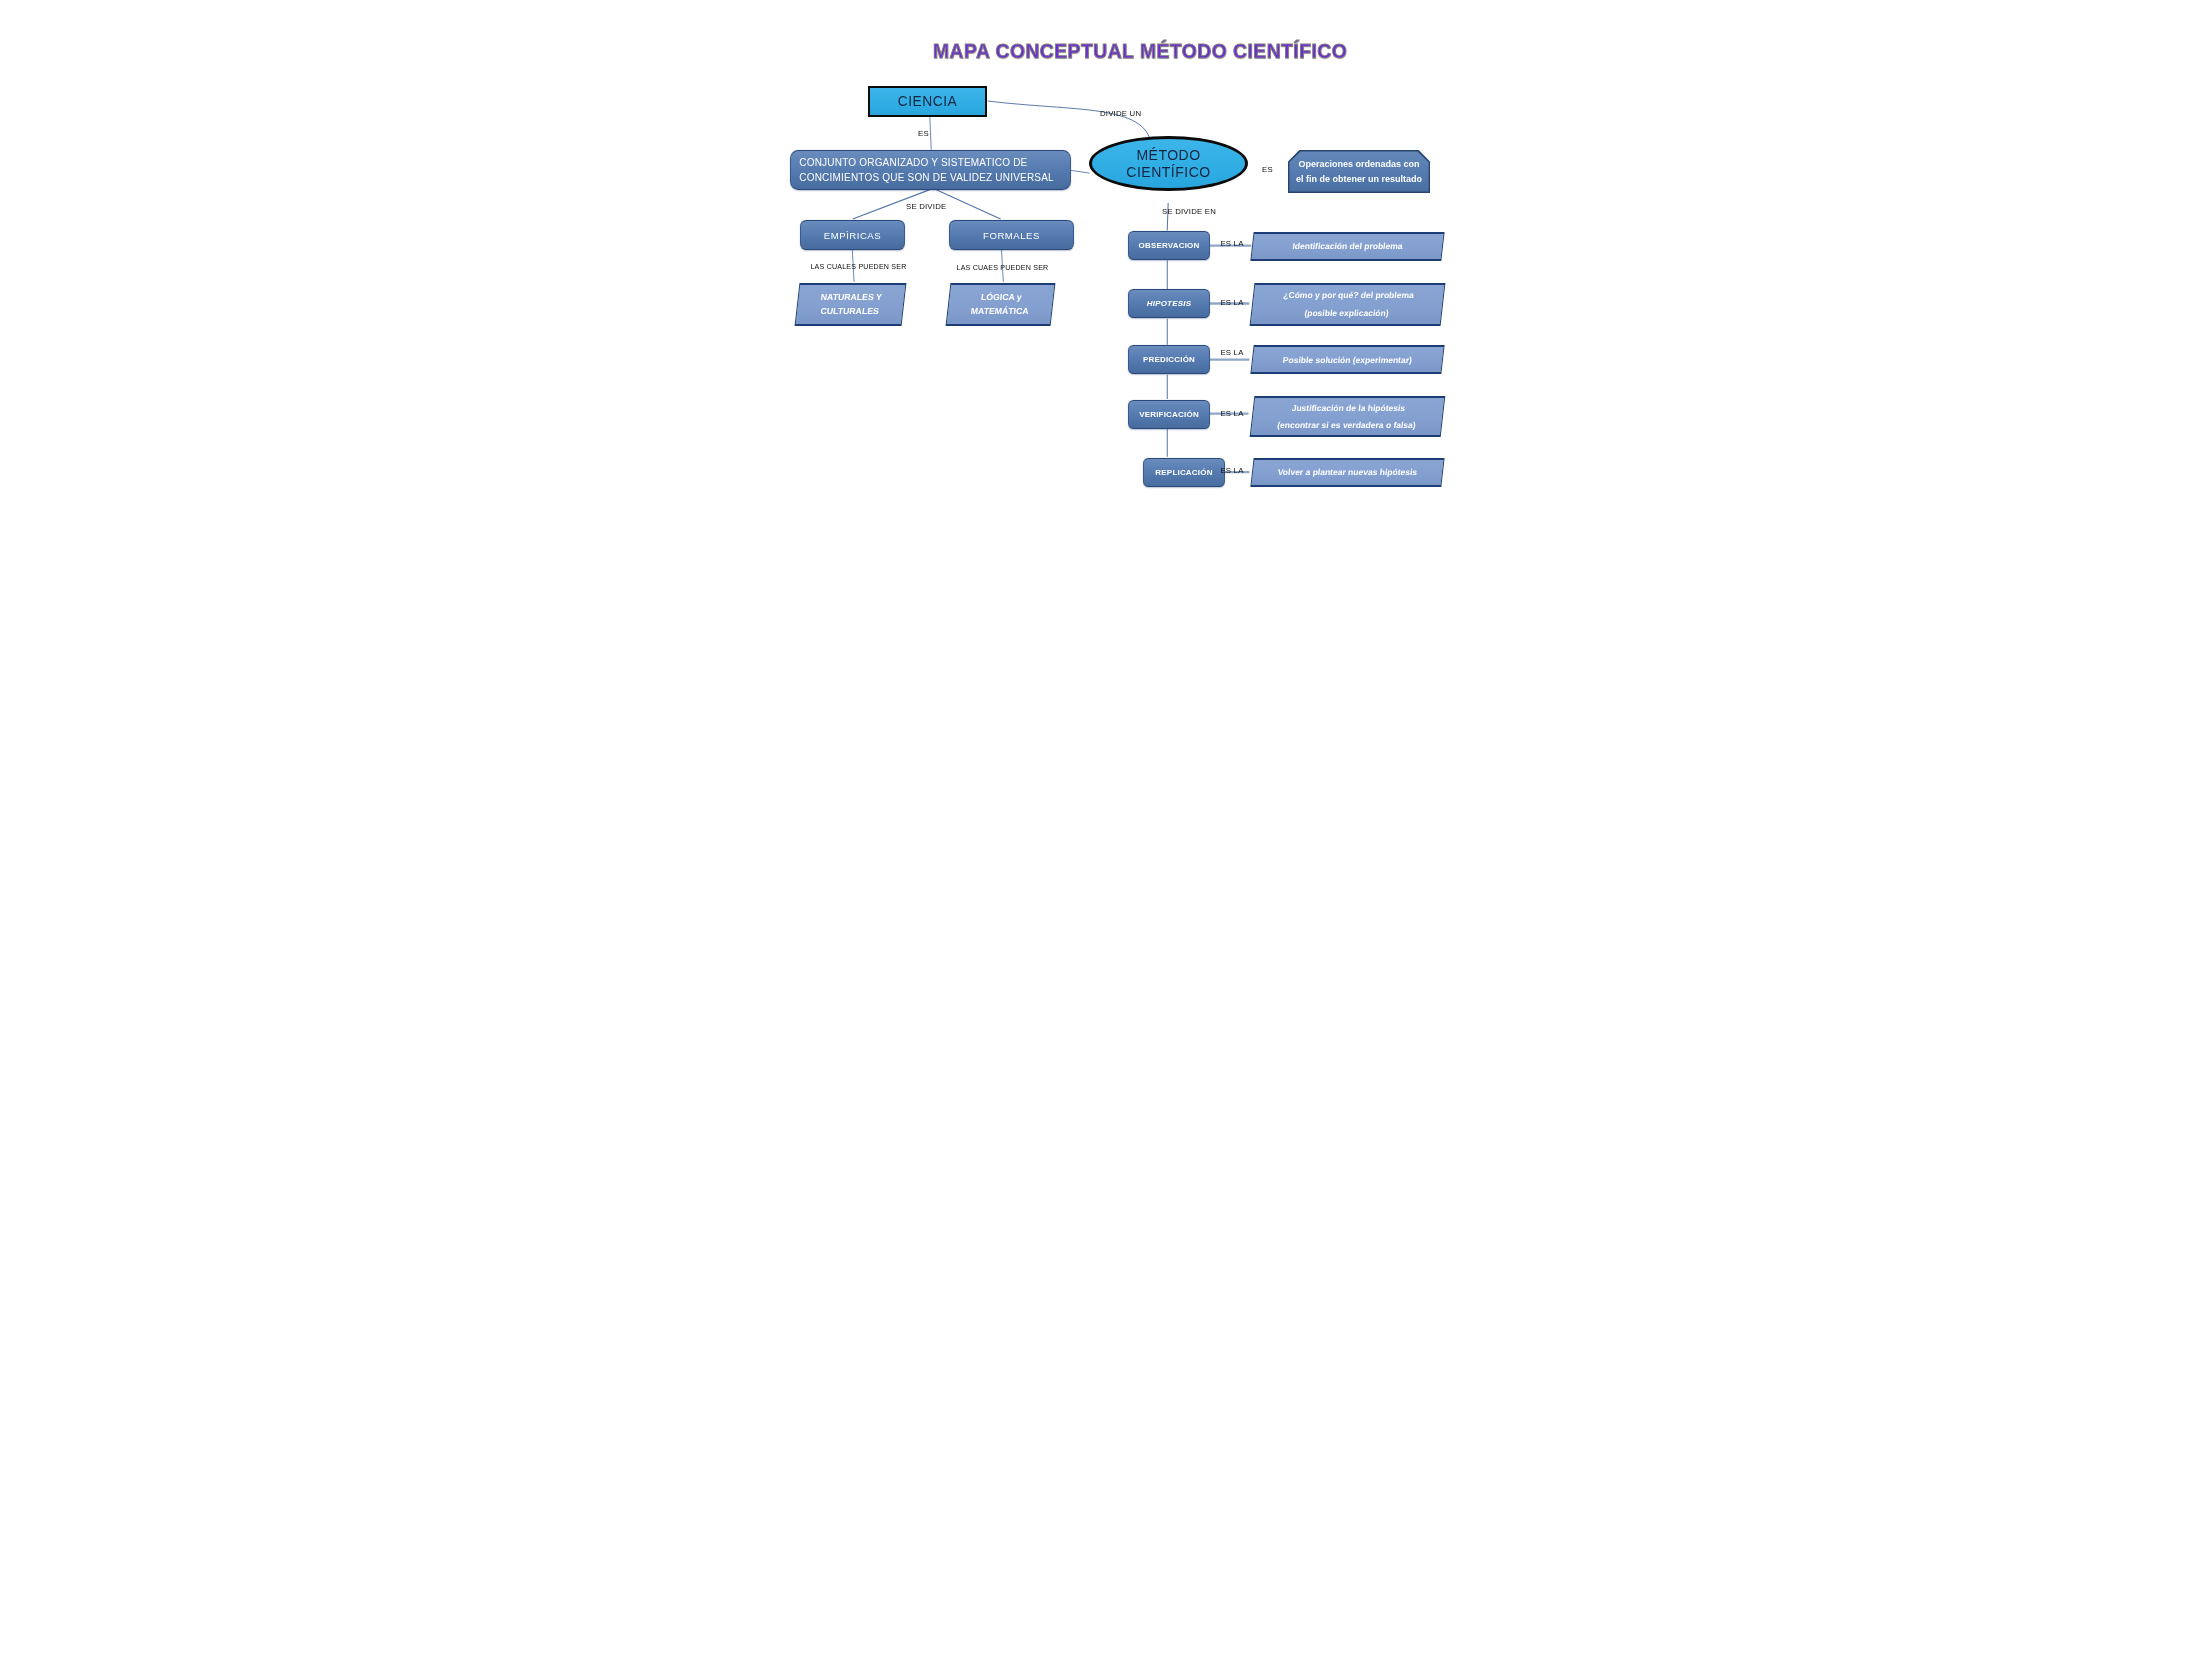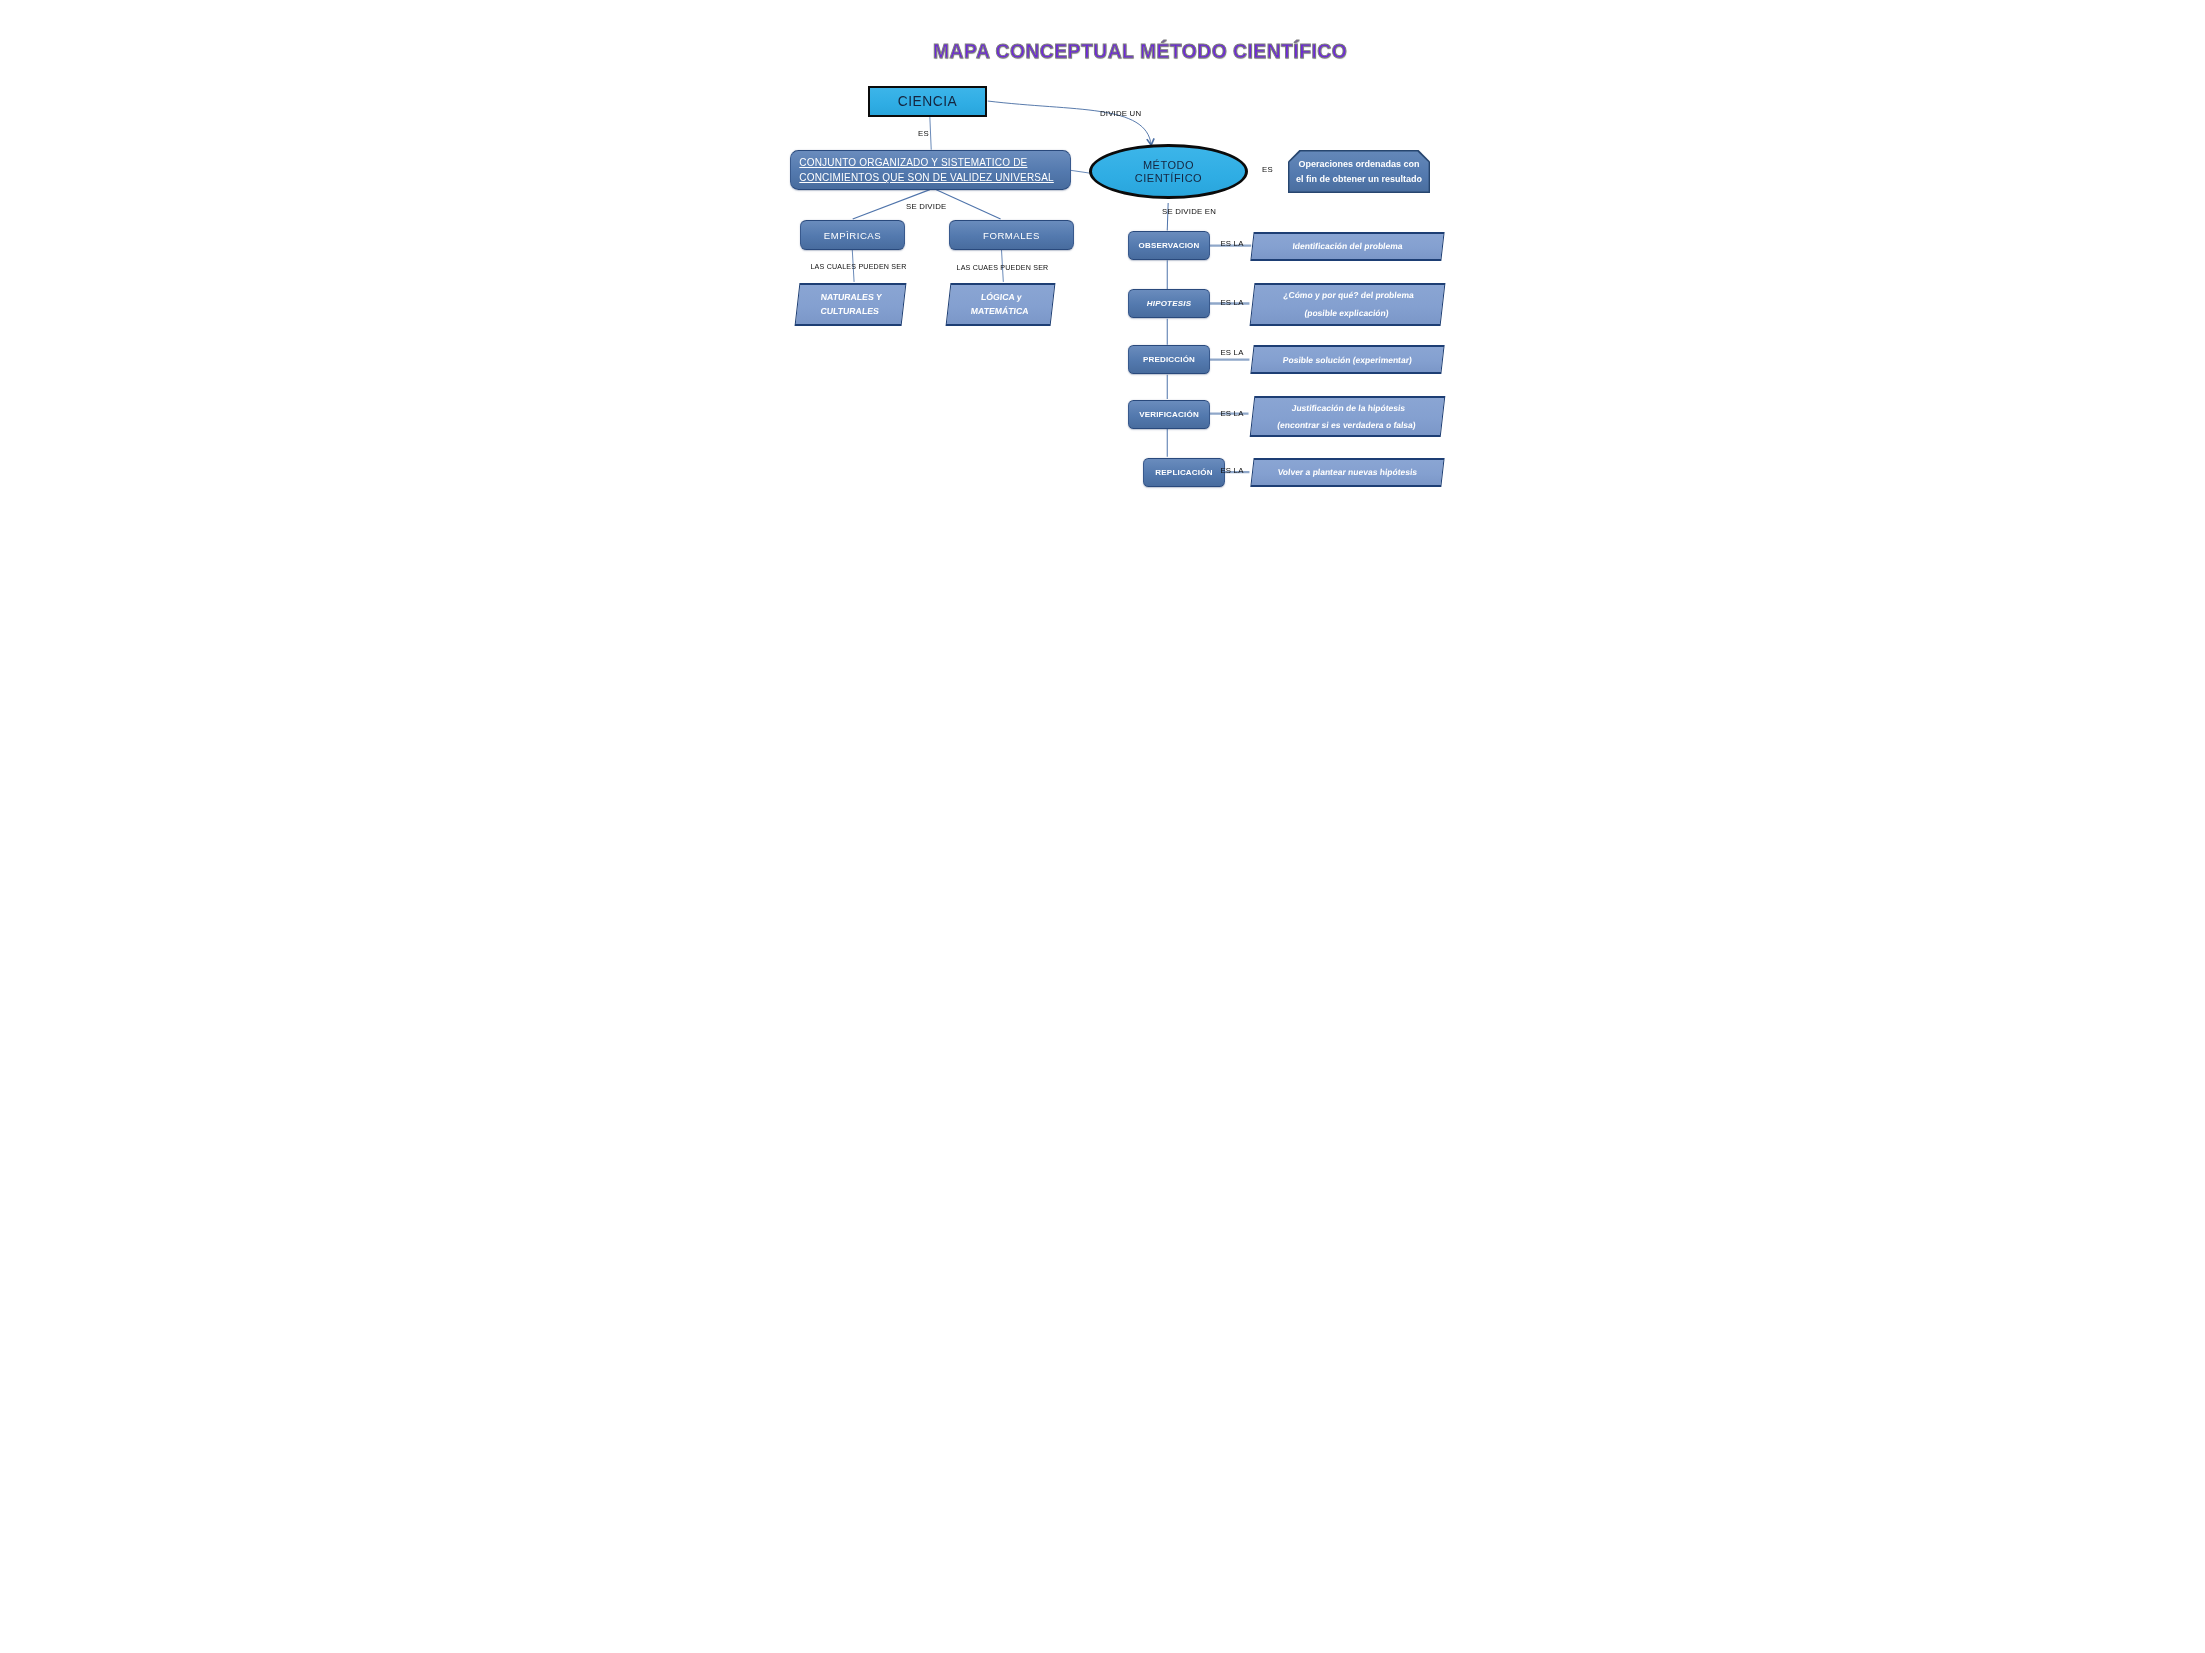--- a/index.html
+++ b/index.html
@@ -17,34 +17,34 @@
     color:#6d28d9;-webkit-text-stroke:1px #7d7d7d;
     text-shadow:0.5px 0.9px 0.9px #b5b5b5;z-index:2;white-space:nowrap;
   }
 
   .cyan-box{
     background:linear-gradient(180deg,#3cb5e9 0%,#2fade4 60%,#29a5dc 100%);
     border:2.8px solid #0b0b0b;color:#15253f;
   }
   .ciencia{left:133px;top:86px;width:119px;height:31px;font-size:13.8px;letter-spacing:0.5px;}
   .ellipse{
-    left:354px;top:144px;width:159px;height:55px;border-radius:50%;
-    border-width:3.2px;font-size:11px;line-height:1.15;letter-spacing:0.5px;
+    left:354px;top:136px;width:159px;height:55px;border-radius:50%;
+    border-width:3.2px;font-size:14px;line-height:1.15;letter-spacing:0.5px;
   }
 
   .steel{
     background:linear-gradient(180deg,#6a8cbd 0%,#5379ae 55%,#486c9e 100%);
     border:0.9px solid #38598d;border-top:1.8px solid #29497c;border-bottom:1.8px solid #29497c;
     color:#ffffff;border-radius:6.4px;
     box-shadow:0 0.9px 1.4px rgba(60,80,120,.35);
   }
   .conjunto{
     left:55px;top:150px;width:281px;height:40px;border-radius:8.3px;
     font-size:10px;line-height:1.55;justify-content:flex-start;text-align:left;
-    padding-left:8.3px;letter-spacing:0.2px;text-decoration:underline;
+    padding-left:8.3px;letter-spacing:0.2px;
   }
   .empiricas{left:65px;top:220px;width:105px;height:30px;font-size:9.6px;letter-spacing:0.5px;}
   .formales{left:214px;top:220px;width:125px;height:30px;font-size:9.6px;letter-spacing:0.5px;}
 
   .step{
     left:393px;width:82px;height:29px;font-size:8px;font-weight:600;letter-spacing:0.2px;
     border-radius:5.5px;
   }
 
   .par{

